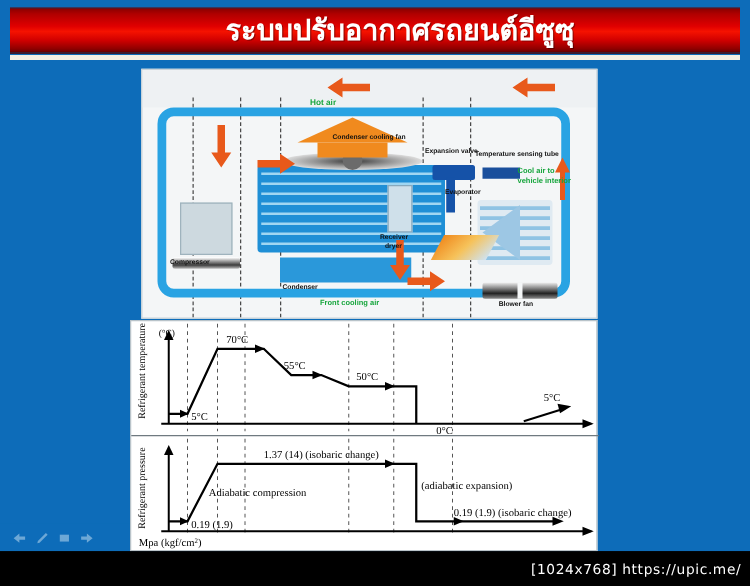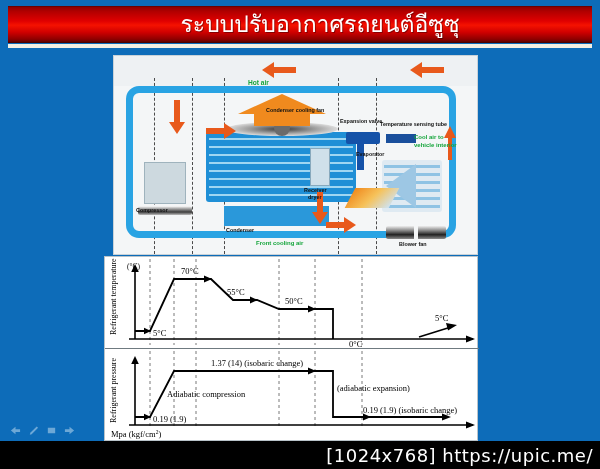--- a/index.html
+++ b/index.html
@@ -35,21 +35,21 @@
         #d00000 72%, #8e0000 92%, #5d0000 100%);
     border-top: 1px solid #6d0000;
     border-bottom: 1px solid #4a0000;
     display: flex;
     align-items: center;
     justify-content: center;
   }
   #title-text {
     color: #ffffff;
     font-size: 23px;
-    font-weight: normal;
+    font-weight: bold;
     letter-spacing: 0px;
     line-height: 1;
     text-shadow: 1px 1px 0 rgba(0,0,0,.35);
     white-space: nowrap;
     margin-left: 40px;
   }
   #title-underline {
     position: absolute;
     left: 8px; top: 44px;
     width: 584px; height: 4px;
@@ -245,21 +245,21 @@
     left: 0; top: 441px;
     width: 600px; height: 28px;
     background: #000;
     display: flex;
     align-items: center;
     justify-content: flex-end;
     padding-right: 7px;
   }
   #footer-text {
     color: #ffffff;
-    font-size: 18px;
+    font-size: 11px;
     letter-spacing: .5px;
     font-family: "DejaVu Sans", sans-serif;
     white-space: nowrap;
   }
   
 </style>
 </head>
 <body>
 
 <div id="root">

